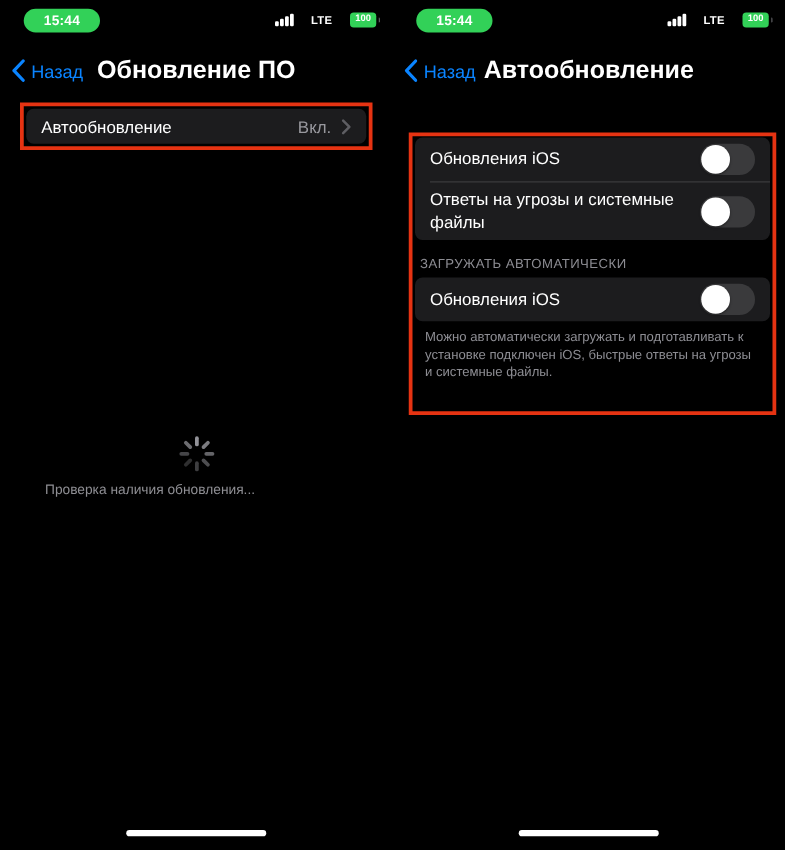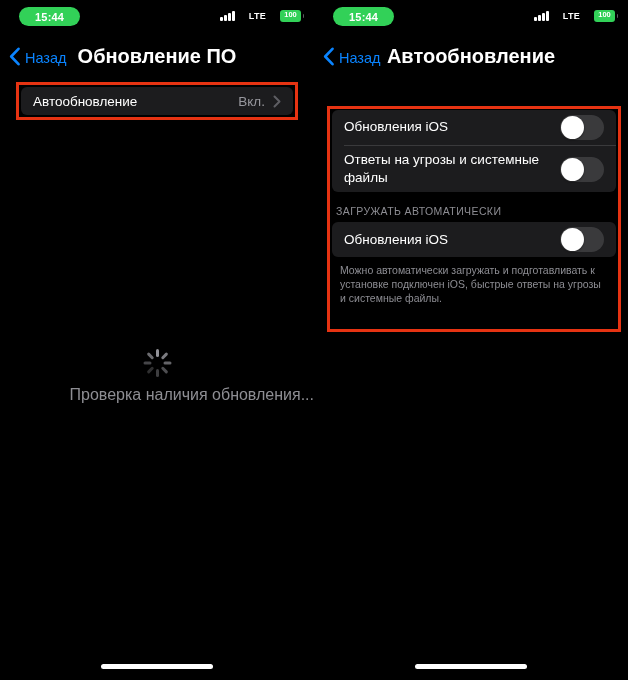--- a/index.html
+++ b/index.html
@@ -92,22 +92,22 @@
   .spinner i:nth-child(2){transform:rotate(45deg);opacity:.8;}
   .spinner i:nth-child(3){transform:rotate(90deg);opacity:.65;}
   .spinner i:nth-child(4){transform:rotate(135deg);opacity:.5;}
   .spinner i:nth-child(5){transform:rotate(180deg);opacity:.4;}
   .spinner i:nth-child(6){transform:rotate(225deg);opacity:.3;}
   .spinner i:nth-child(7){transform:rotate(270deg);opacity:.45;}
   .spinner i:nth-child(8){transform:rotate(315deg);opacity:.7;}
   @keyframes spin{from{transform:rotate(0)}to{transform:rotate(360deg)}}
 
   .checking{
-    position:absolute;left:0;right:0;top:386px;text-align:right;
-    color:#8e8e93;font-size:16px;padding-left:36px;
+    position:absolute;left:0;right:0;top:386px;text-align:left;
+    color:#8e8e93;font-size:11px;padding-left:36px;
   }
 
   .homebar{
     position:absolute;left:101px;top:664px;width:112px;height:5px;
     border-radius:2.5px;background:#fff;
   }
 </style>
 </head>
 <body>
 

